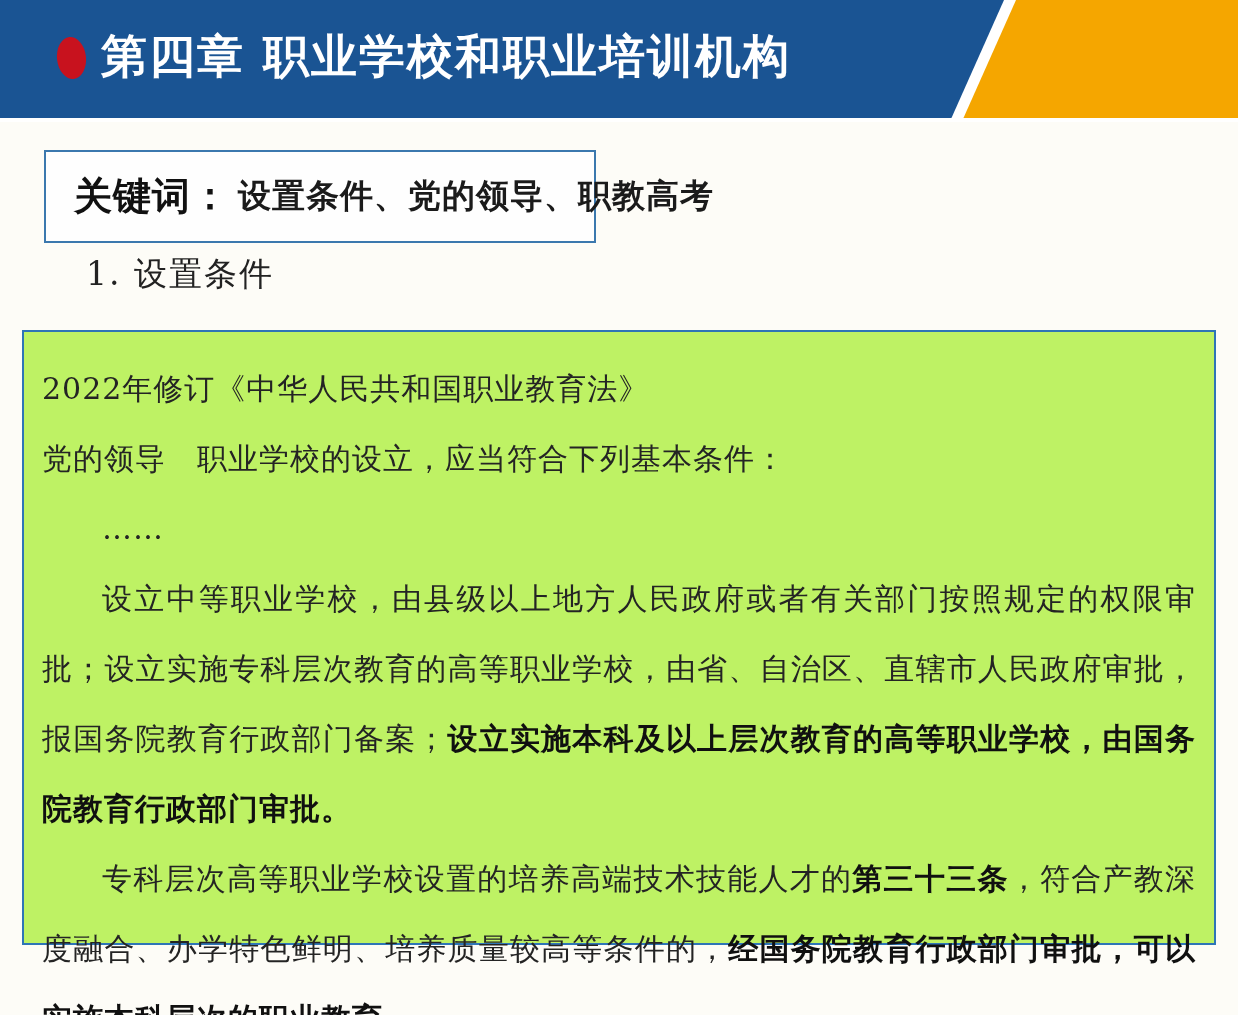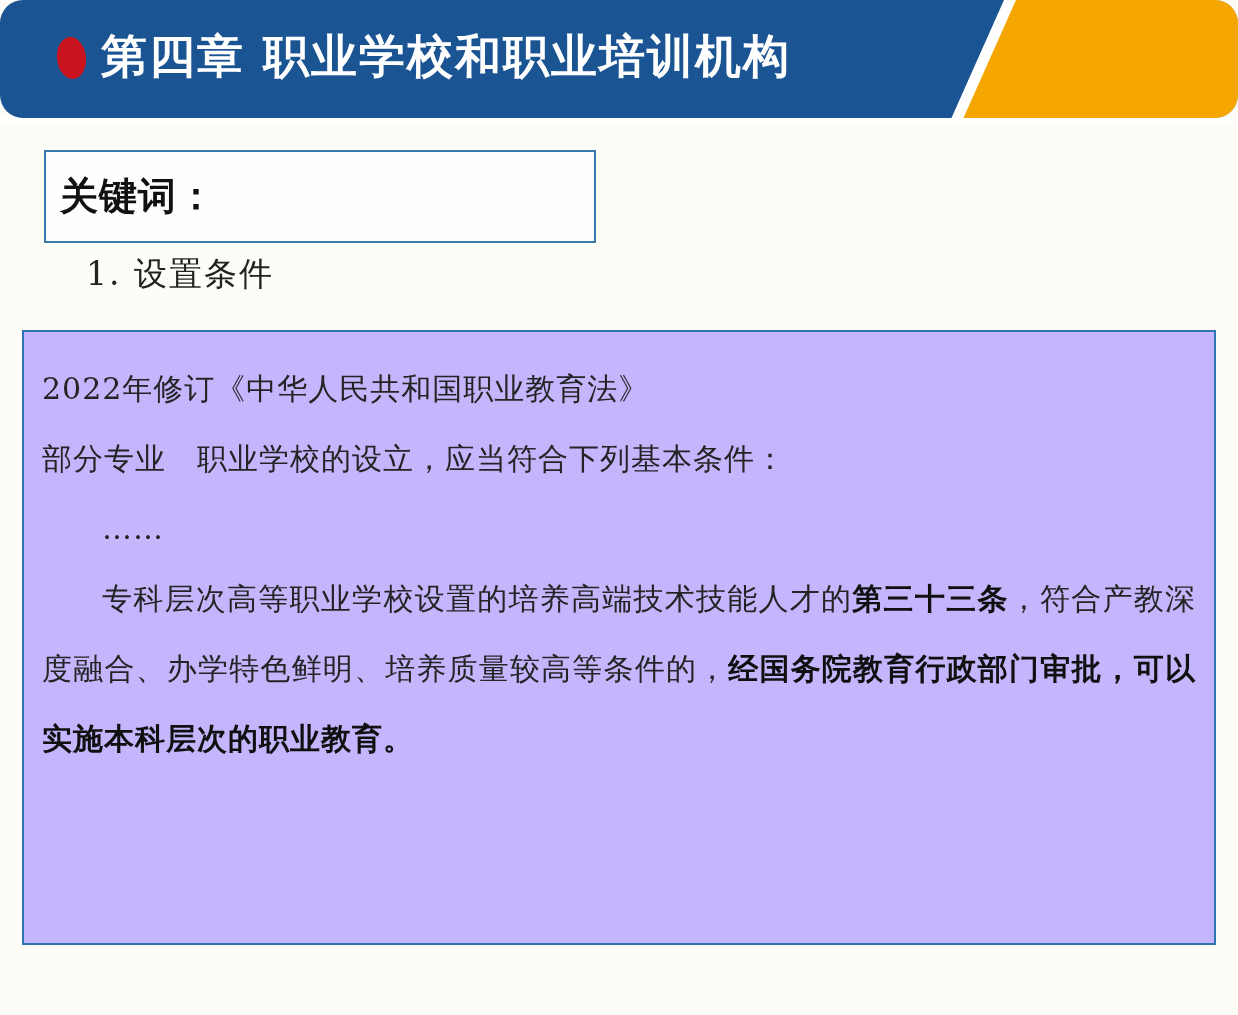--- a/index.html
+++ b/index.html
@@ -17,21 +17,20 @@
 
   
   .header {
     position: absolute;
     left: 0; top: 0;
     width: 1238px;
     height: 118px;
     background: var(--bar-blue, #1a5493);
     overflow: hidden;
     z-index: 1;
-    border-radius: 23px;
   }
   .header-stripe-white {
     position: absolute;
     left: 1004px; top: 0;
     width: 420px; height: 118px;
     background: #ffffff;
     transform: skewX(-24deg);
     transform-origin: 0 0;
   }
   .header-orange {
@@ -73,21 +72,21 @@
 
   
   .keyword-box {
     position: absolute;
     left: 44px; top: 150px;
     width: 552px; height: 93px;
     background: #fefefe;
     border: 2px solid #3b78ae;
     display: flex;
     align-items: center;
-    padding-left: 14px;
+    padding-left: 28px;
     box-sizing: border-box;
     z-index: 3;
   }
   .keyword-label {
     font-size: 38px;
     font-weight: bold;
     color: #111111;
     letter-spacing: 1px;
     white-space: nowrap;
   }
@@ -108,21 +107,21 @@
     color: #222222;
     letter-spacing: 2px;
     white-space: nowrap;
   }
 
   
   .content-box {
     position: absolute;
     left: 22px; top: 330px;
     width: 1194px; height: 615px;
-    background: #c4b5fd;
+    background: #bef264;
     border: 2px solid #2e75b6;
     box-sizing: border-box;
     padding: 22px 18px 0 18px;
     z-index: 3;
   }
   .content-box p.para {
     margin: 0;
     font-size: 30px;
     line-height: 70px;
     color: #242424;
@@ -149,22 +148,24 @@
 <div class="header">
   <div class="header-stripe-white"></div>
   <div class="header-orange"></div>
   <span class="bullet-dot"></span>
   <h1 class="header-title">第四章 职业学校和职业培训机构</h1>
 </div>
 <div class="header-underline"></div>
 
 <div class="keyword-box">
   <span class="keyword-label">关键词：</span>
+  <span class="keyword-text">设置条件、党的领导、职教高考</span>
 </div>
 
 <div class="section-title">1. 设置条件</div>
 
 <div class="content-box">
     <p class="para"><span class="run">2022年修订《中华人民共和国职业教育法》</span></p>
-    <p class="para"><span class="run">部分专业　职业学校的设立，应当符合下列基本条件：</span></p>
+    <p class="para"><span class="run">党的领导　职业学校的设立，应当符合下列基本条件：</span></p>
     <p class="para indent"><span class="run">……</span></p>
+    <p class="para indent"><span class="run">设立中等职业学校，由县级以上地方人民政府或者有关部门按照规定的权限审批；设立实施专科层次教育的高等职业学校，由省、自治区、直辖市人民政府审批，报国务院教育行政部门备案；</span><span class="run bold">设立实施本科及以上层次教育的高等职业学校，由国务院教育行政部门审批。</span></p>
     <p class="para indent"><span class="run">专科层次高等职业学校设置的培养高端技术技能人才的</span><span class="run bold">第三十三条</span><span class="run">，符合产教深度融合、办学特色鲜明、培养质量较高等条件的，</span><span class="run bold">经国务院教育行政部门审批，可以实施本科层次的职业教育。</span></p>
   </div>
 
 </body></html>

